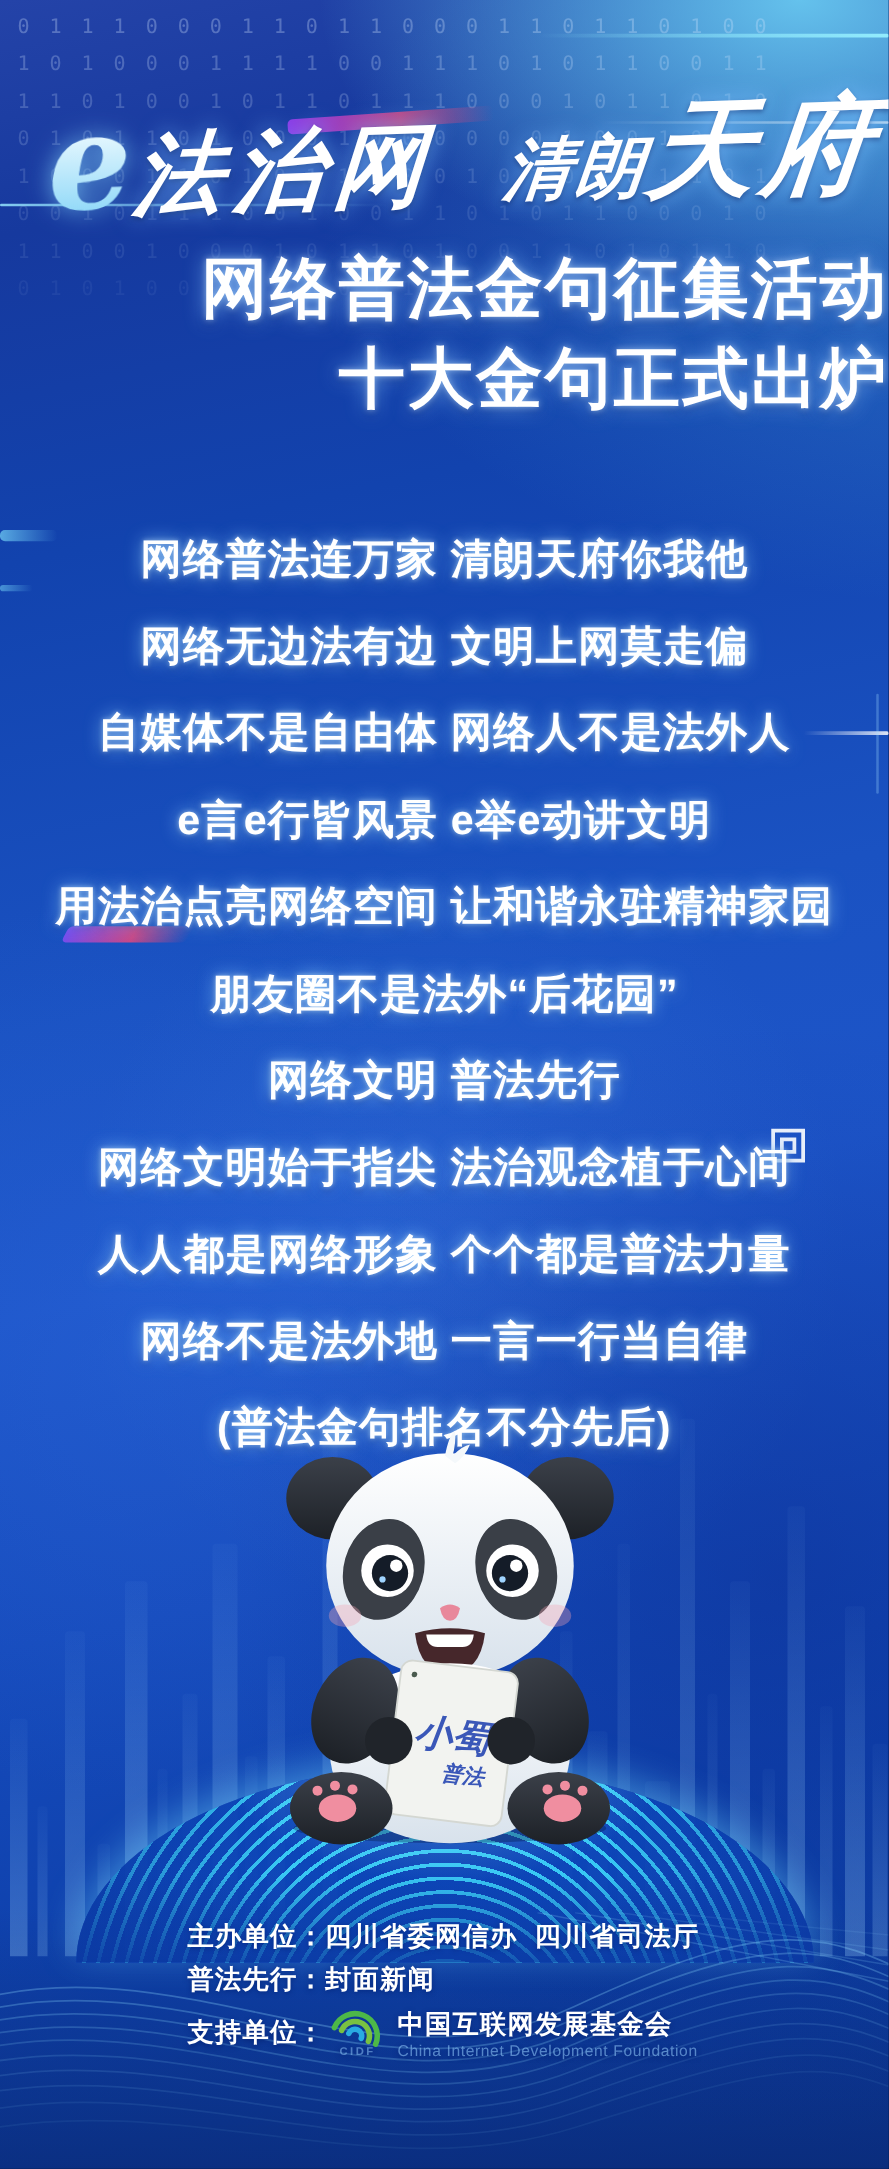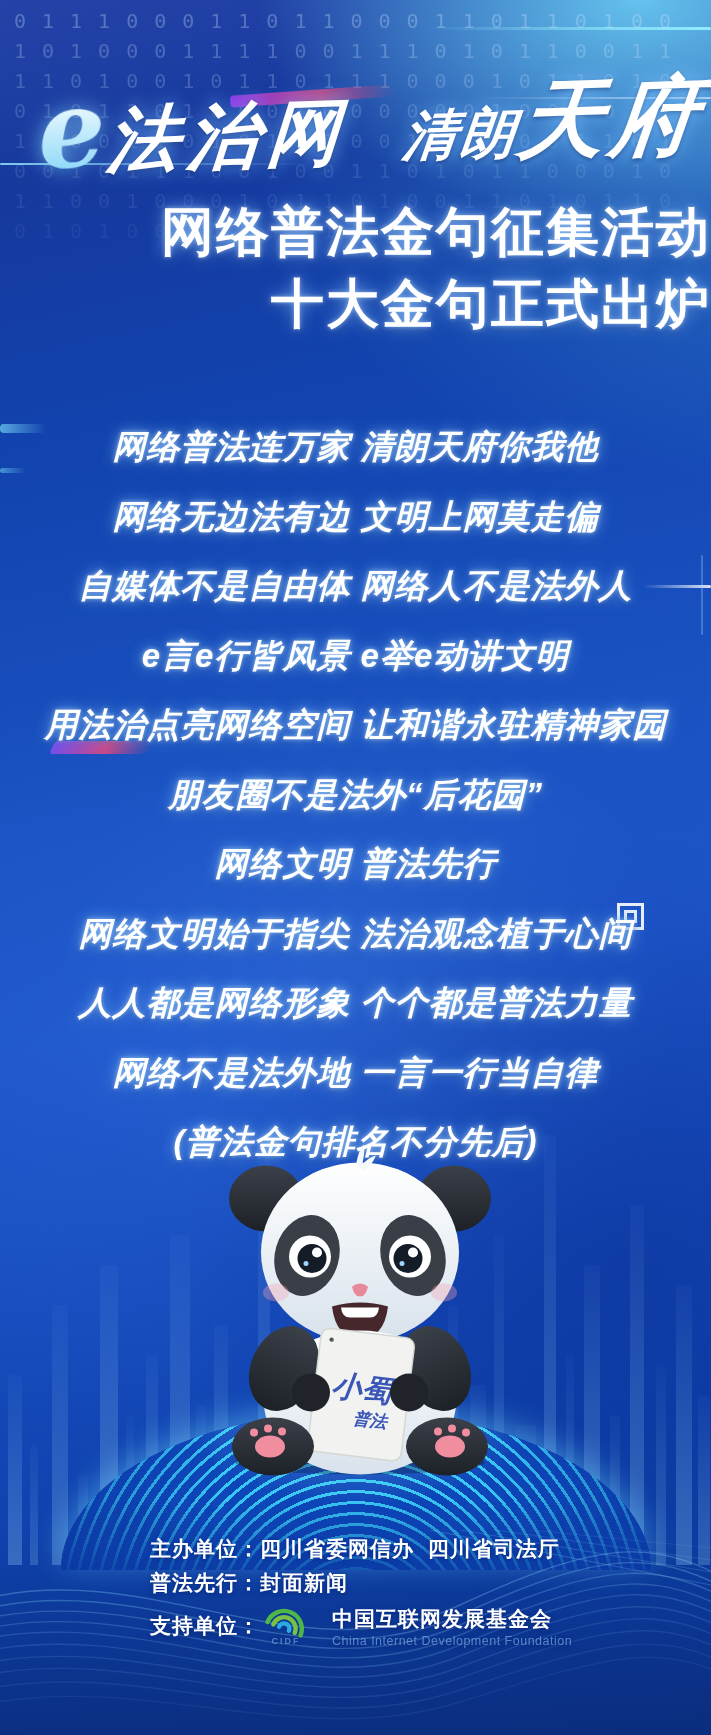--- a/index.html
+++ b/index.html
@@ -14,21 +14,21 @@
   .bg-curves{position:absolute;inset:0;pointer-events:none;
     background:
       radial-gradient(circle 520px at 16% 62%, rgba(50,110,225,.28), rgba(50,110,225,0) 70%),
       radial-gradient(circle 640px at 88% 73%, rgba(8,38,135,.38), rgba(8,38,135,0) 70%),
       radial-gradient(circle 430px at 52% 57%, rgba(95,155,240,.16), rgba(95,155,240,0) 72%),
       linear-gradient(180deg, rgba(0,0,0,0) 88%, rgba(8,28,90,.45) 100%);
   }
   
   .binary{position:absolute;top:6px;left:0;width:711px;z-index:1;}
   .brow{height:30px;line-height:30px;padding-left:14px;color:#d4e6ff;
-    font-family:"DejaVu Sans Mono", monospace;font-size:20px;letter-spacing:16px;white-space:nowrap;}
+    font-family:"DejaVu Sans Mono", monospace;font-size:16px;letter-spacing:16px;white-space:nowrap;}
   .brow:nth-child(1){opacity:.30}.brow:nth-child(2){opacity:.26}
   .brow:nth-child(3){opacity:.22}.brow:nth-child(4){opacity:.18}
   .brow:nth-child(5){opacity:.15}.brow:nth-child(6){opacity:.12}
   .brow:nth-child(7){opacity:.09}.brow:nth-child(8){opacity:.06}
   
   .streak{position:absolute;pointer-events:none;border-radius:4px;}
   .s1{top:27px;left:430px;width:281px;height:3px;background:linear-gradient(90deg,rgba(140,235,255,0),rgba(150,240,255,.95));}
   .s2{top:97px;left:480px;width:231px;height:2px;background:linear-gradient(90deg,rgba(255,255,255,0),rgba(255,255,255,.6));}
   .s3{top:163px;left:0;width:310px;height:2px;background:linear-gradient(90deg,rgba(150,230,255,.85),rgba(150,230,255,0));}
   .s4{top:424px;left:0;width:46px;height:9px;background:linear-gradient(90deg,rgba(125,225,255,.65),rgba(125,225,255,0));}
@@ -52,21 +52,21 @@
   .logo .w2{font-size:54px;margin-left:56px;letter-spacing:4px;transform:skewX(-8deg);}
   .logo .w3{font-size:86px;letter-spacing:6px;transform:skewX(-8deg);}
   
   .title{position:absolute;top:196px;left:0;width:711px;z-index:3;text-align:right;
     font-size:53px;line-height:72px;font-weight:bold;letter-spacing:2px;
     text-shadow:0 0 16px rgba(130,190,255,.9),0 0 5px rgba(210,235,255,.6),0 3px 8px rgba(0,25,110,.55);}
   
   .sentences{position:absolute;top:413px;left:0;width:711px;z-index:3;}
   .sentence{height:69.5px;display:flex;align-items:center;justify-content:center;
     font-size:33px;font-weight:bold;letter-spacing:1px;white-space:nowrap;
-    text-shadow:0 0 14px rgba(130,195,255,.95),0 0 4px rgba(215,240,255,.65),0 2px 6px rgba(0,28,115,.5);font-style:italic;}
+    text-shadow:0 0 14px rgba(130,195,255,.95),0 0 4px rgba(215,240,255,.65),0 2px 6px rgba(0,28,115,.5);}
   
   .sq{position:absolute;top:903px;left:617px;width:21px;height:21px;z-index:2;
     border:3px solid rgba(255,255,255,.9);}
   .sq::after{content:"";position:absolute;top:4px;left:4px;width:7px;height:7px;border:3px solid rgba(255,255,255,.9);}
   
   .bars{position:absolute;left:0;top:1060px;width:711px;height:505px;z-index:1;pointer-events:none;}
   .bar{position:absolute;bottom:0;border-radius:3px 3px 0 0;
     background:linear-gradient(180deg,rgba(150,205,255,.12),rgba(165,218,255,.95));}
   
   .dome{position:absolute;top:1412px;left:50%;transform:translateX(-50%);
@@ -83,21 +83,21 @@
   .panda{position:absolute;left:210px;top:1133px;width:300px;height:345px;z-index:4;}
   
   .waves{position:absolute;left:0;top:1530px;width:711px;height:205px;z-index:5;pointer-events:none;}
   
   .footer{position:absolute;left:150px;top:1532px;width:540px;z-index:6;}
   .frow{display:flex;align-items:center;height:34px;font-size:21px;font-weight:bold;
     letter-spacing:1px;white-space:pre;text-shadow:0 1px 4px rgba(0,25,100,.6);}
   .frow.supporter{height:48px;align-items:center;padding-top:2px;}
   .cidf{display:flex;flex-direction:column;align-items:center;margin:0 10px 0 4px;}
   .cidf-abbr{font-size:9px;letter-spacing:2px;color:rgba(150,205,255,.5);font-weight:bold;margin-top:-2px;}
-  .sup-col{display:flex;flex-direction:column;margin-left:14px;}
+  .sup-col{display:flex;flex-direction:column;}
   .sup-en{font-size:12.5px;font-weight:normal;letter-spacing:.5px;color:rgba(150,205,255,.55);margin-top:1px;}
 </style>
 </head>
 <body>
 
 <div class="poster">
 
   <div class="binary">
       <div class="brow">011100011011000110110100</div>
       <div class="brow">101000111100111010110011</div>

